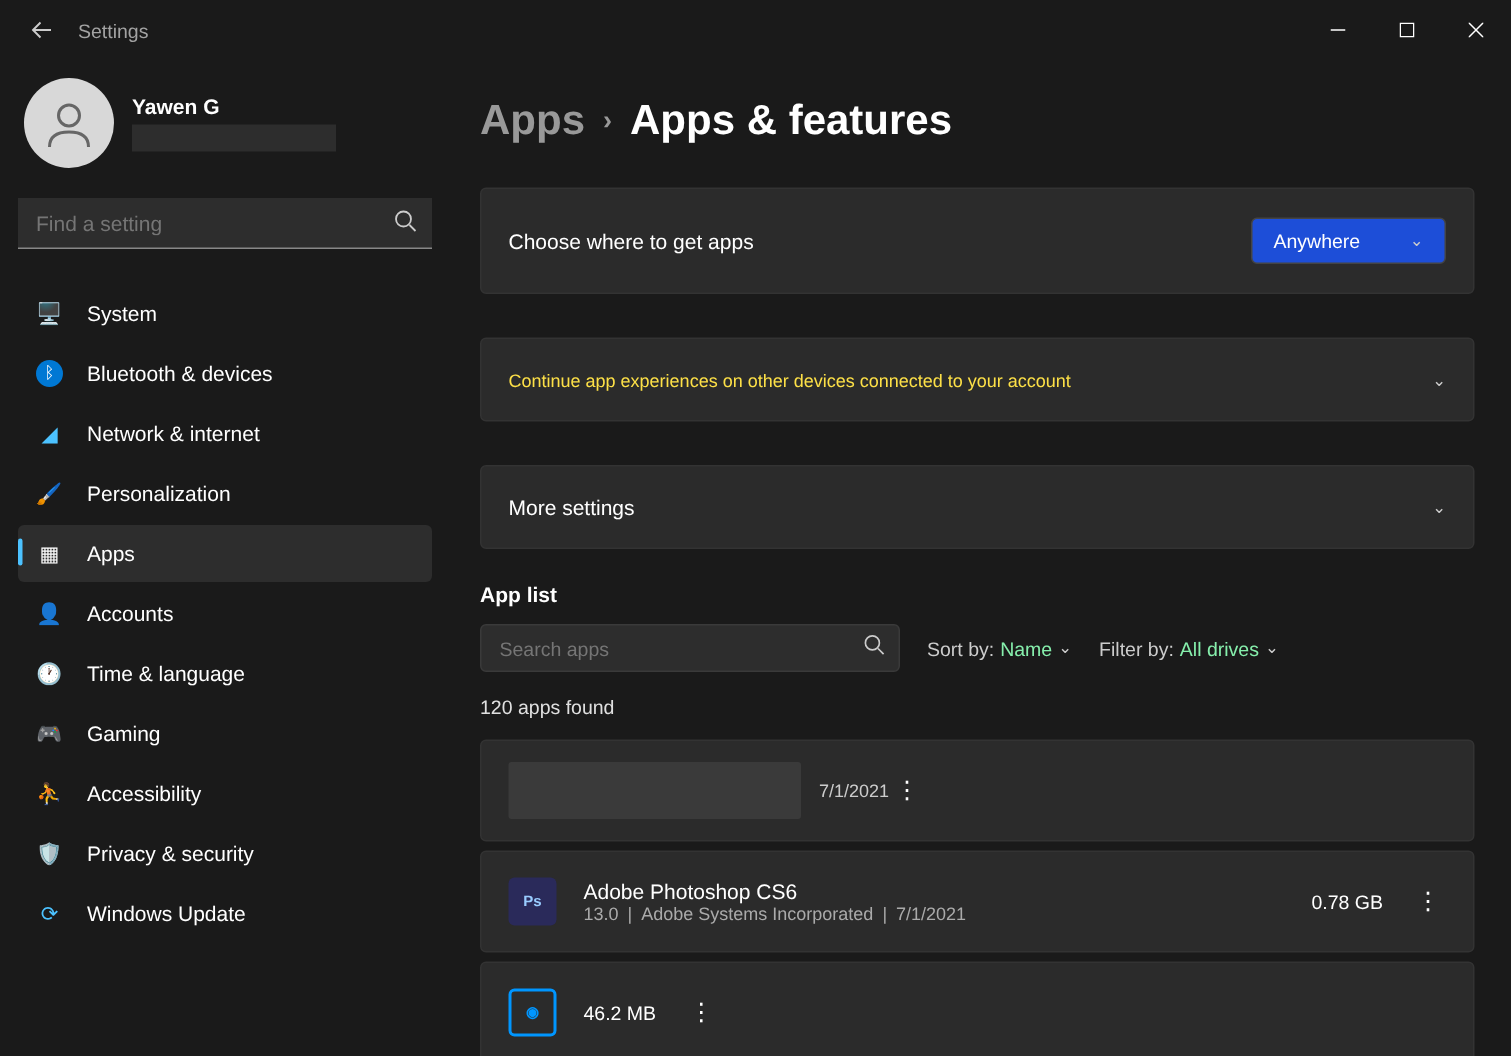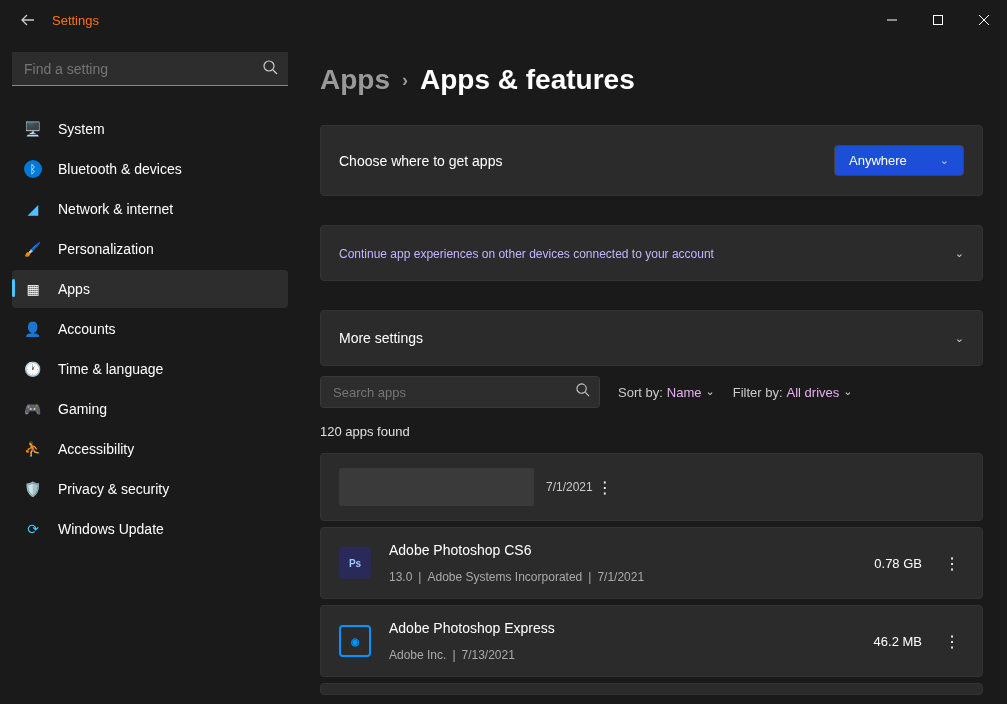--- a/index.html
+++ b/index.html
@@ -1,20 +1,20 @@
 <!DOCTYPE html>
 <html><head>
 <meta charset="utf-8">
 <style>
 * { margin: 0; padding: 0; box-sizing: border-box; font-family: 'Segoe UI', sans-serif; }
 body { background: #1a1a1a; color: #fff; width: 1007px; height: 704px; overflow: hidden; }
 
 .titlebar { height: 40px; display: flex; align-items: center; padding-left: 16px; }
 .titlebar .back { width: 24px; display: flex; justify-content: center; }
-.titlebar .title { margin-left: 12px; font-size: 13px; color: #f97316; }
+.titlebar .title { margin-left: 12px; font-size: 13px; color: #a3a3a3; }
 .titlebar .win-controls { margin-left: auto; display: flex; }
 .titlebar .win-btn { width: 46px; height: 40px; display: flex; align-items: center; justify-content: center; color: #fff; }
 
 .content { display: flex; height: calc(100% - 40px); }
 
 .sidebar { width: 296px; padding: 12px 8px 12px 12px; }
 .profile { display: flex; align-items: center; margin-bottom: 20px; padding-left: 4px; }
 .avatar { width: 60px; height: 60px; border-radius: 50%; background: #d8d8d8; display: flex; align-items: center; justify-content: center; }
 .profile-info { margin-left: 12px; }
 .username { font-size: 14px; font-weight: 600; }
@@ -30,41 +30,41 @@
 .nav-item.active::before { content: ''; position: absolute; left: 0; top: 9px; width: 3px; height: 18px; background: #4cc2ff; border-radius: 2px; }
 .nav-icon { width: 18px; height: 18px; margin-right: 16px; display: flex; align-items: center; justify-content: center; font-size: 14px; }
 
 .main { flex: 1; padding: 24px 24px 0 24px; overflow-y: auto; }
 .breadcrumb { display: flex; align-items: center; font-size: 28px; font-weight: 600; margin-bottom: 24px; }
 .bc-parent { color: #999; margin-right: 12px; }
 .bc-chevron { color: #999; font-size: 18px; margin-right: 12px; }
 
 .card { background: #2b2b2b; border: 1px solid #333; border-radius: 4px; padding: 19px 18px; margin-bottom: 10px; display: flex; align-items: center; margin-top: 29px; }
 .card-label { font-size: 14px; }
-.card-sub { font-size: 12px; color: #c4b5fd; margin-top: 2px; }
+.card-sub { font-size: 12px; color: #fde047; margin-top: 2px; }
 .card .spacer { flex: 1; }
 .dropdown { background: #1d4ed8; border: 1px solid #444; border-radius: 4px; padding: 7px 14px; font-size: 13px; display: flex; align-items: center; min-width: 130px; justify-content: space-between; }
 .chev-down { font-size: 11px; color: #ccc; }
 
 .section-title { font-size: 14px; font-weight: 600; margin: 22px 0 12px 0; }
 
 .list-controls { display: flex; align-items: center; gap: 18px; margin-bottom: 16px; }
 .app-search { position: relative; width: 280px; }
 .app-search input { width: 100%; height: 32px; background: #2d2d2d; border: 1px solid #3a3a3a; border-radius: 4px; color: #e5e5e5; padding: 0 36px 0 12px; font-size: 13px; }
 .app-search .srch-icon { position: absolute; right: 10px; top: 7px; }
 .filter-ctrl { font-size: 13px; color: #ccc; display: flex; gap: 4px; cursor: pointer; }
-.filter-ctrl .val { color: #f0abfc; }
+.filter-ctrl .val { color: #86efac; }
 
 .count { font-size: 13px; margin-bottom: 14px; color: #e0e0e0; }
 
 .app-item { background: #2b2b2b; border: 1px solid #333; border-radius: 4px; padding: 14px 18px; margin-bottom: 6px; display: flex; align-items: center; min-height: 68px; }
 .app-icon { width: 32px; height: 32px; border-radius: 4px; margin-right: 18px; display: flex; align-items: center; justify-content: center; font-size: 10px; font-weight: bold; }
 .app-info { flex: 1; }
 .app-name { font-size: 14px; }
-.app-meta { font-size: 12px; color: #aaa; margin-top: 12px; }
+.app-meta { font-size: 12px; color: #aaa; margin-top: 0; }
 .app-meta .sep { margin: 0 6px; }
 .app-size { font-size: 13px; margin-right: 18px; }
 .more-btn { width: 24px; height: 24px; display: flex; align-items: center; justify-content: center; cursor: pointer; font-size: 16px; }
 .redacted-app { width: 195px; height: 38px; background: #3a3a3a; border-radius: 2px; }
 </style>
 </head>
 <body>
 
 <div class="titlebar">
   <div class="back">
@@ -87,20 +87,32 @@
     <div class="win-btn">
         <svg width="10" height="10">
           <path d="M0 0 L10 10 M10 0 L0 10" stroke="#fff"></path>
         </svg>
       </div>
   </div>
 </div>
 
 <div class="content">
   <div class="sidebar">
+    <div class="profile">
+      <div class="avatar">
+        <svg width="36" height="36" viewBox="0 0 36 36">
+            <circle cx="18" cy="13" r="7" fill="none" stroke="#666" stroke-width="2"></circle>
+            <path d="M5 34 Q5 24 18 24 Q31 24 31 34" fill="none" stroke="#666" stroke-width="2"></path>
+          </svg>
+      </div>
+      <div class="profile-info">
+        <div class="username">Yawen G</div>
+        <div class="redacted"></div>
+      </div>
+    </div>
 
     <div class="search-box">
       <input type="text" placeholder="Find a setting" style="">
       <span class="srch-icon"><svg width="15" height="15" viewBox="0 0 15 15">
             <circle cx="6" cy="6" r="5" stroke="#ccc" fill="none" stroke-width="1.2"></circle>
             <path d="M10 10 L14 14" stroke="#ccc" stroke-width="1.2"></path>
           </svg></span>
     </div>
 
     <ul class="nav">
@@ -174,20 +186,21 @@
       <div class="spacer"></div>
       <span class="chev-down">⌄</span>
     </div>
 
     <div class="card">
       <div class="card-label">More settings</div>
       <div class="spacer"></div>
       <span class="chev-down">⌄</span>
     </div>
 
+    <div class="section-title">App list</div>
 
     <div class="list-controls">
       <div class="app-search">
         <input type="text" placeholder="Search apps" style="">
         <span class="srch-icon"><svg width="14" height="14" viewBox="0 0 15 15">
               <circle cx="6" cy="6" r="5" stroke="#ccc" fill="none" stroke-width="1.2"></circle>
               <path d="M10 10 L14 14" stroke="#ccc" stroke-width="1.2"></path>
             </svg></span>
       </div>
       <div class="filter-ctrl">
@@ -222,26 +235,20 @@
         </div>
       </div>
       <div class="app-size">0.78 GB</div>
       <div class="more-btn">
           <span>⋮</span>
         </div>
     </div>
 
     <div class="app-item">
       <div class="app-icon" style="border:2px solid #0096ff;color:#0096ff">◉</div>
-      <div class="app-info">
-        <div class="app-name">Adobe Photoshop Express</div>
-        <div class="app-meta">
-          <span>Adobe Inc.</span><span class="sep">|</span><span>7/13/2021</span>
-        </div>
-      </div>
       <div class="app-size">46.2 MB</div>
       <div class="more-btn">
           <span>⋮</span>
         </div>
     </div>
 
     <div class="app-item" style="min-height:12px;padding:4px"></div>
   </div>
 </div>
 

